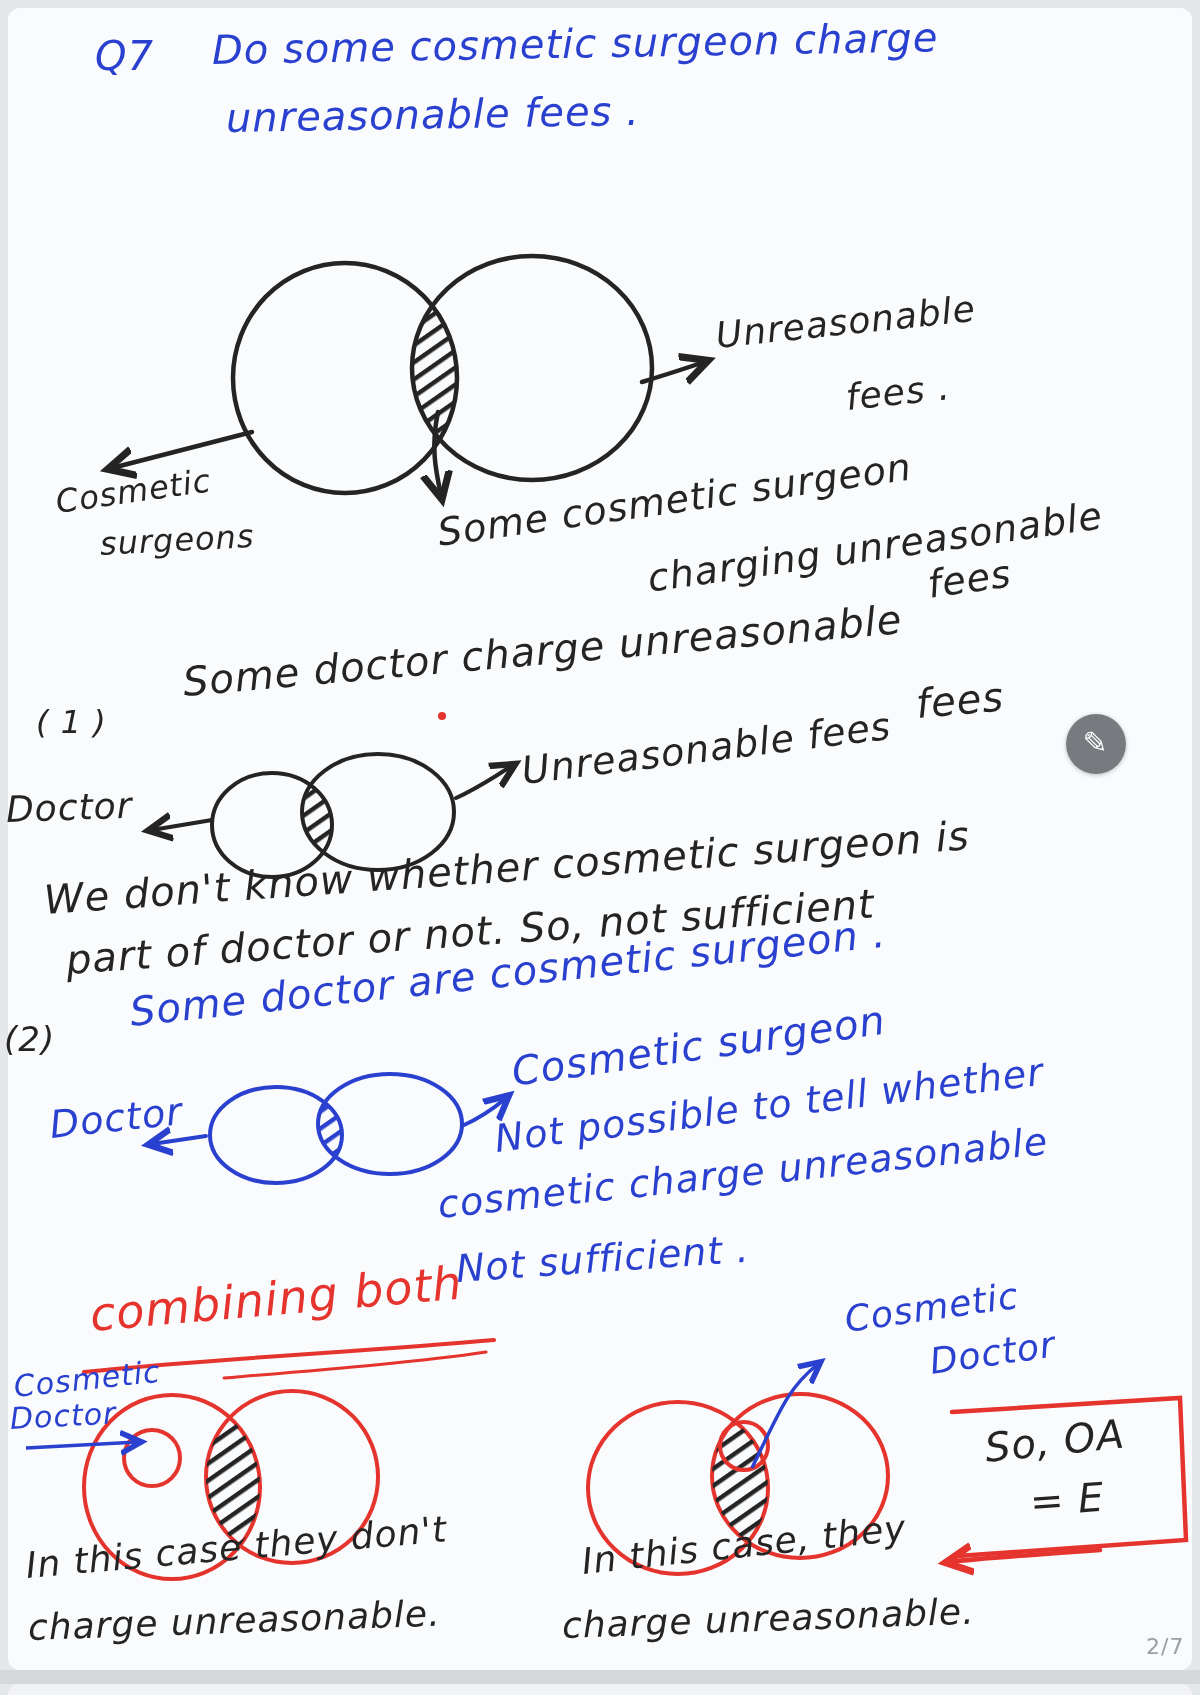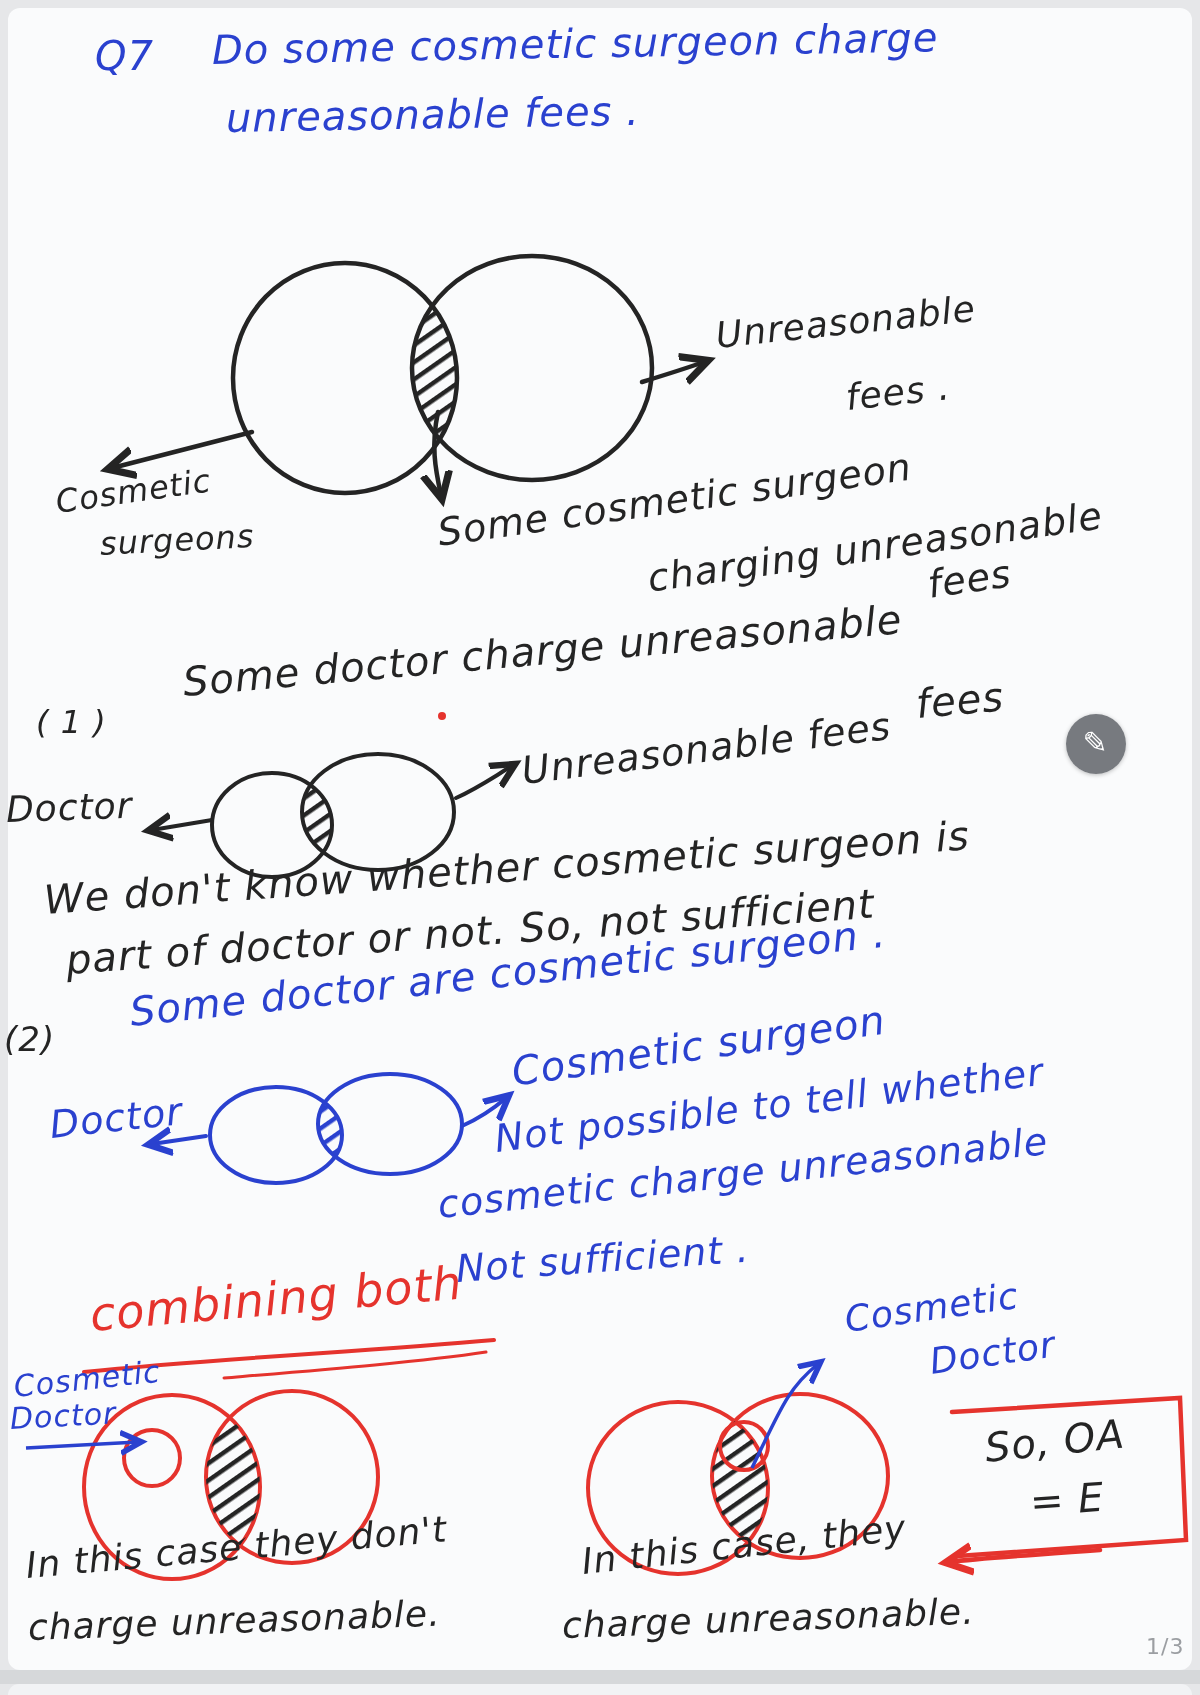--- a/index.html
+++ b/index.html
@@ -152,17 +152,17 @@
   <div class="hw black" style="left:985px;top:1428px;font-size:40px;transform:rotate(-6deg);">So, OA</div>
   <div class="hw black" style="left:1030px;top:1482px;font-size:40px;transform:rotate(-4deg);">= E</div>
   <div class="hw black" style="left:26px;top:1548px;font-size:36px;transform:rotate(-5deg);">In this case they don't</div>
   <div class="hw black" style="left:28px;top:1610px;font-size:36px;transform:rotate(-2deg);">charge unreasonable.</div>
   <div class="hw black" style="left:582px;top:1544px;font-size:36px;transform:rotate(-6deg);">In this case, they</div>
   <div class="hw black" style="left:562px;top:1608px;font-size:36px;transform:rotate(-2deg);">charge unreasonable.</div>
 
   <div id="fab">
     <span class="glyph">✎</span>
   </div>
-  <div id="page-indicator" class="hw gray">1/3</div>
+  <div id="page-indicator" class="hw gray">2/7</div>
 
   <div id="page-gap"></div>
   <div id="next-page"></div>
 </div>
 
 </body></html>

